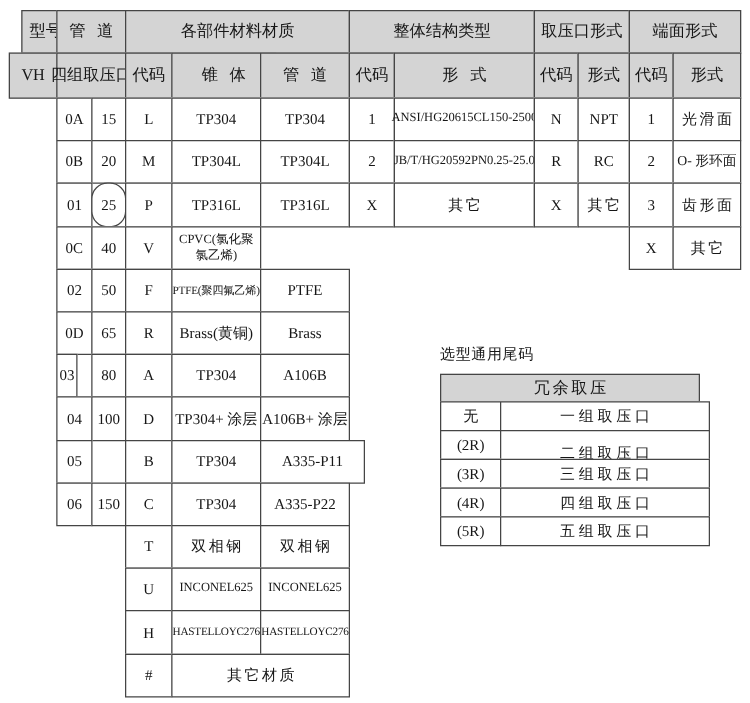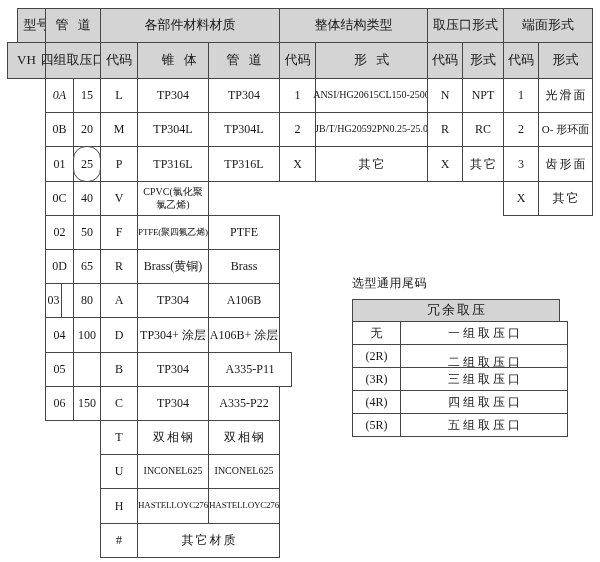--- a/index.html
+++ b/index.html
@@ -42,21 +42,21 @@
     <div class="cell hd" style="left: 208px; top: 42px; width: 72px; height: 37px;">管 道</div>
     <div class="cell hd" style="left: 279px; top: 8px; width: 149px; height: 35px;">整体结构类型</div>
     <div class="cell hd" style="left: 279px; top: 42px; width: 37px; height: 37px;">代码</div>
     <div class="cell hd" style="left: 315px; top: 42px; width: 113px; height: 37px;">形 式</div>
     <div class="cell hd" style="left: 427px; top: 8px; width: 77px; height: 35px;">取压口形式</div>
     <div class="cell hd" style="left: 427px; top: 42px; width: 36px; height: 37px;">代码</div>
     <div class="cell hd" style="left: 462px; top: 42px; width: 42px; height: 37px;">形式</div>
     <div class="cell hd" style="left: 503px; top: 8px; width: 90px; height: 35px;">端面形式</div>
     <div class="cell hd" style="left: 503px; top: 42px; width: 36px; height: 37px;">代码</div>
     <div class="cell hd" style="left: 538px; top: 42px; width: 55px; height: 37px;">形式</div>
-    <div class="cell" style="left: 45px; top: 78px; width: 29px; height: 35px; font-style: italic;">0A</div>
+    <div class="cell" style="left: 45px; top: 78px; width: 29px; height: 35px;">0A</div>
     <div class="cell" style="left: 73px; top: 78px; width: 28px; height: 35px;">15</div>
     <div class="cell" style="left: 45px; top: 112px; width: 29px; height: 35px;">0B</div>
     <div class="cell" style="left: 73px; top: 112px; width: 28px; height: 35px;">20</div>
     <div class="cell" style="left: 45px; top: 146px; width: 29px; height: 36px;">01</div>
     <div class="cell" style="left: 73px; top: 146px; width: 28px; height: 36px; border-radius: 13px;">25</div>
     <div class="cell" style="left: 45px; top: 181px; width: 29px; height: 35px;">0C</div>
     <div class="cell" style="left: 73px; top: 181px; width: 28px; height: 35px;">40</div>
     <div class="cell" style="left: 45px; top: 215px; width: 29px; height: 35px;">02</div>
     <div class="cell" style="left: 73px; top: 215px; width: 28px; height: 35px;">50</div>
     <div class="cell" style="left: 45px; top: 249px; width: 29px; height: 35px;">0D</div>

